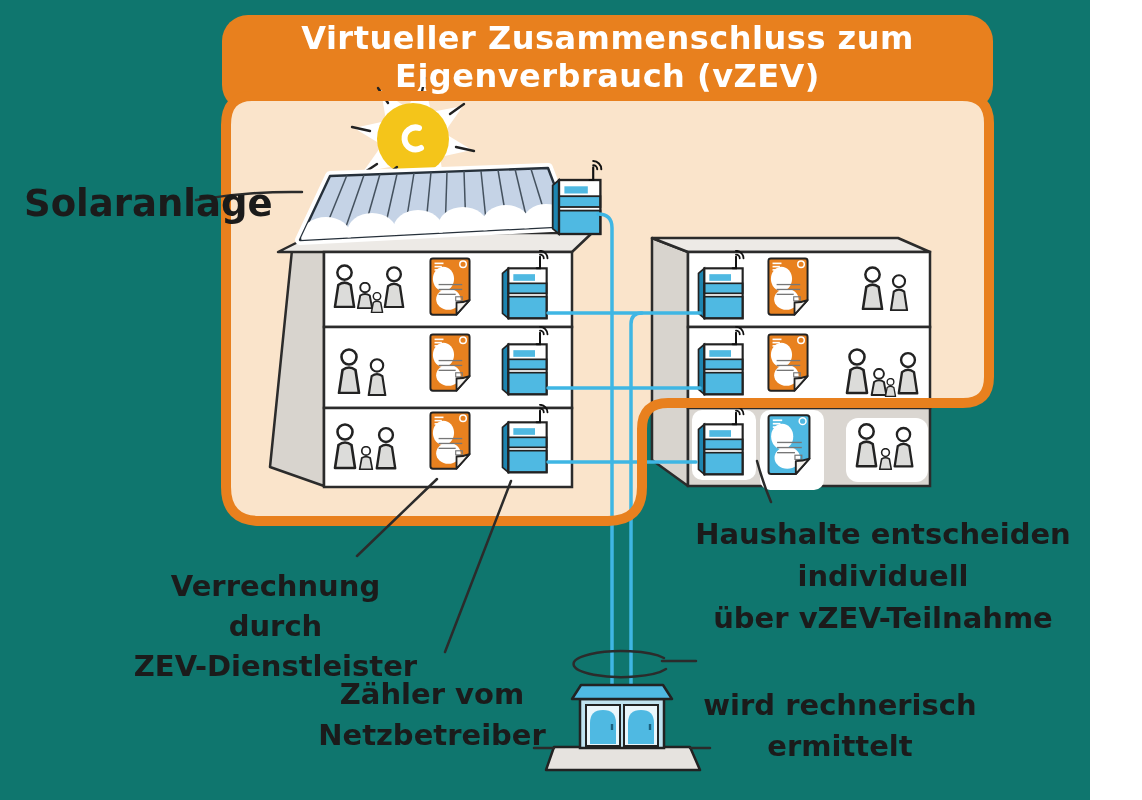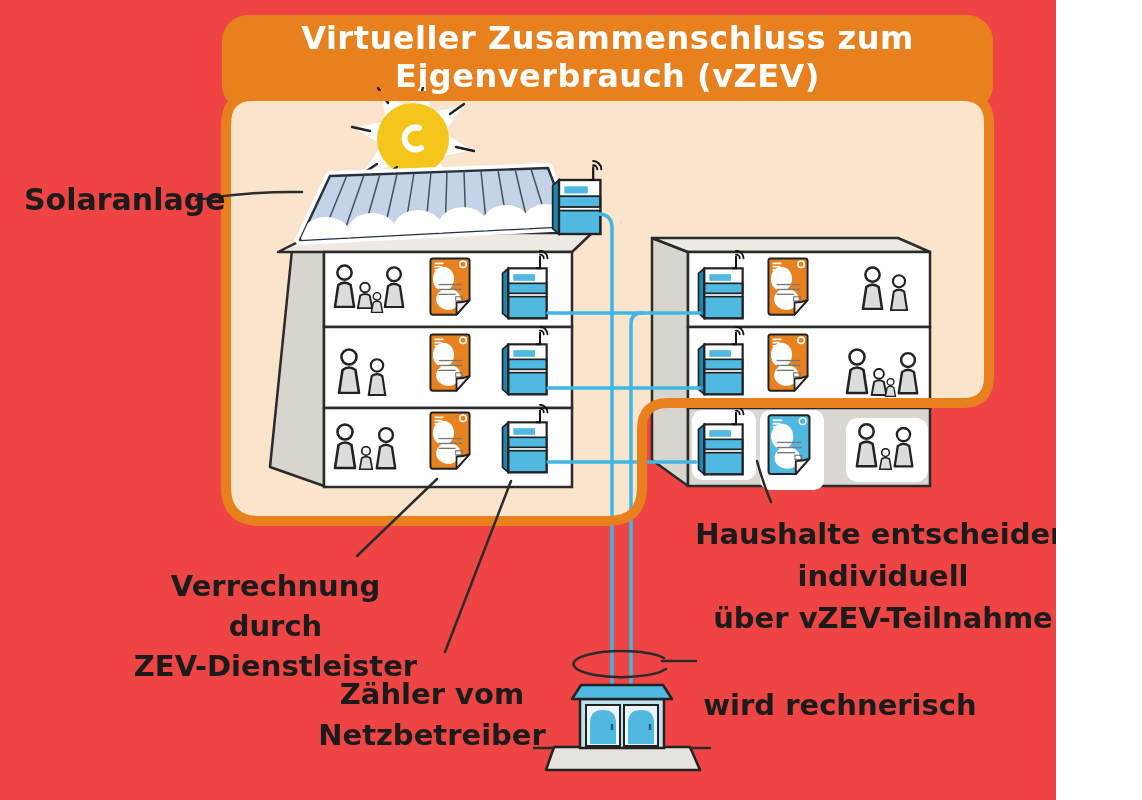--- a/index.html
+++ b/index.html
@@ -1,29 +1,29 @@
 <!DOCTYPE html>
 <html style="--accent: #E8801E; --peach: #FAE4CB; --cable: #3FB6E4; --meterblue: #4FB9E2; --sun: #F4C51A; --wall: #D8D4CE; --excluded: #DAD6D1; --panelblue: #C5D3E6; --ink: #1B1B1B;"><head>
 <meta charset="utf-8">
 <style>
   :root{
     --accent:#E8801E; --peach:#FAE4CB; --cable:#3FB6E4; --meterblue:#4FB9E2;
     --meterside:#1E85B0; --sun:#F4C51A; --wall:#D8D4CE; --roof:#EDEAE6;
     --excluded:#DAD6D1; --ink:#1B1B1B; --billorange:#E8811F; --panelblue:#C5D3E6;
   }
   html,body{margin:0;padding:0;background:#fff;}
-  #stage{position:relative;width:1056px;height:800px;background:#ef4444;overflow:hidden;
-         font-family:"DejaVu Sans",sans-serif;}
+  #stage{position:relative;width:1056px;height:800px;background:#0f766e;overflow:hidden;
+         font-family:"DejaVu Sans",sans-serif;padding-left:34px;}
   #art{position:absolute;left:0;top:0;}
   .label{position:absolute;color:var(--ink);font-weight:700;text-align:center;
          font-family:"DejaVu Sans",sans-serif;}
   #title-bar-text{position:absolute;left:222px;top:15px;width:771px;height:84px;
          display:flex;align-items:center;justify-content:center;color:#fff;
          font-size:32px;font-weight:700;letter-spacing:.5px;}
-  #label-solar{left:24px;top:182px;width:170px;font-size:30px;text-align:left;}
+  #label-solar{left:24px;top:182px;width:170px;font-size:37px;text-align:left;}
   #label-billing{left:128px;top:566px;width:295px;font-size:29px;line-height:1.38;}
   #label-meter{left:318px;top:674px;width:228px;font-size:29px;line-height:1.42;}
   #label-households{left:648px;top:513px;width:470px;font-size:29px;line-height:1.45;}
   #label-feed{left:692px;top:644px;width:296px;font-size:29px;line-height:1.42;}
   .ln{stroke:#2B2B2B;stroke-width:2.5;fill:none;stroke-linecap:round;stroke-linejoin:round;}
 </style>
 <style>.billbg{fill:var(--billfill,#E8811F);}</style></head>
 <body>
 
 <div id="stage">
@@ -237,15 +237,16 @@
 </div>
 
 <div id="label-households" class="label">
   <span>Haushalte entscheiden individuell</span><br>
   <span>über vZEV-Teilnahme</span>
 </div>
 
 <div id="label-feed" class="label">
   <br>
   <span>wird rechnerisch</span><br>
+  <span>ermittelt</span>
 </div>
 
 </div>
 
 </body></html>

